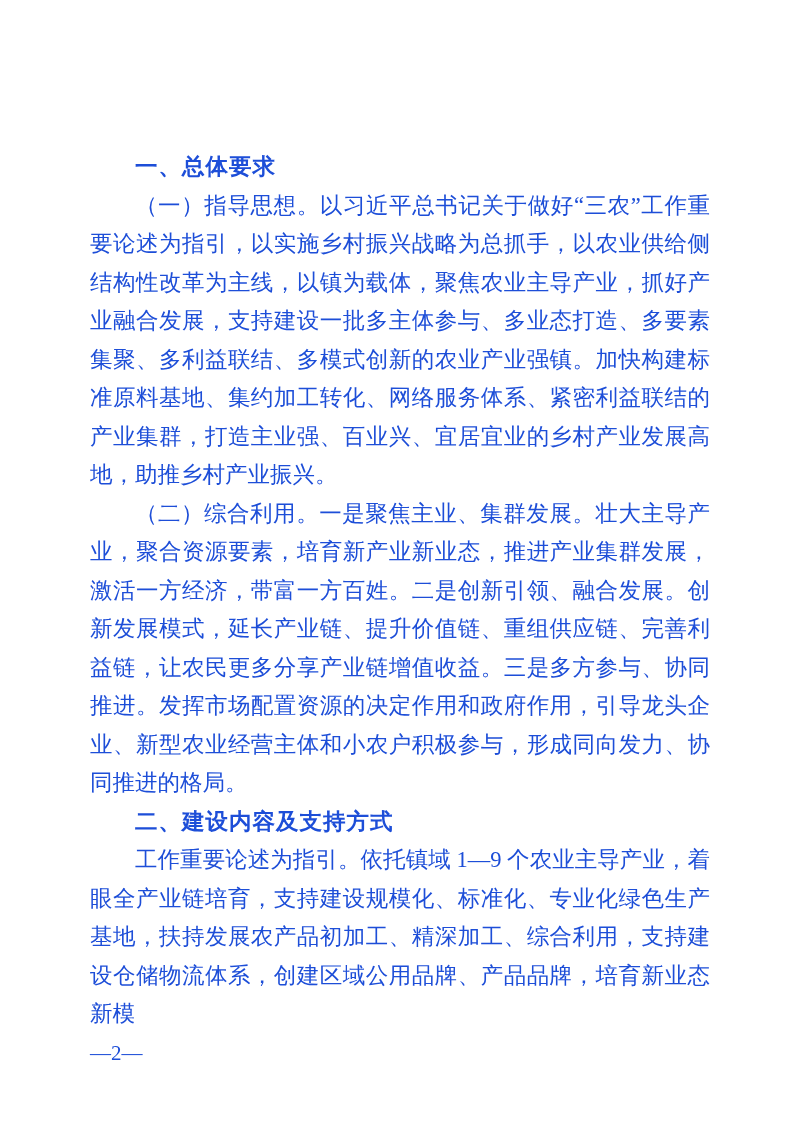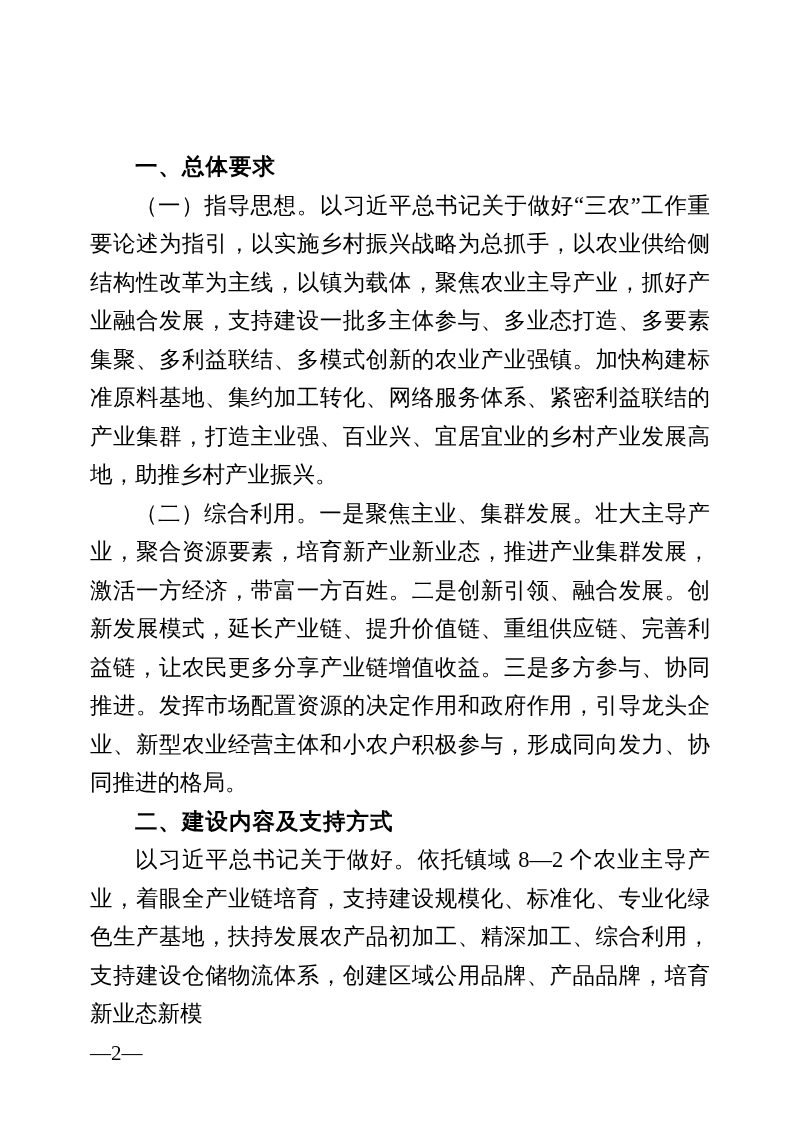--- a/index.html
+++ b/index.html
@@ -5,21 +5,21 @@
   html, body { margin: 0; padding: 0; background: #e8e8e8; }
   .doc-page {
     position: relative;
     width: 793px;
     height: 1122px;
     margin: 0 auto;
     background: #ffffff;
     box-sizing: border-box;
     padding: 148px 83px 0 90px;
     font-family: "Liberation Serif", "DejaVu Serif", serif;
-    color: #000000;
+    color: #1d4ed8;
     font-size: 22.5px;
     line-height: 38.5px;
     overflow: hidden;
   }
   .doc-page p {
     margin: 0;
     padding: 0;
     text-indent: 2em;
     text-align: justify;
     text-justify: inter-character;
@@ -48,17 +48,17 @@
 
   <p class="heading-major">一、总体要求</p>
 
   <p><span class="lead-bold">（一）指导思想。</span><span>以习近平总书记关于做好“三农”工作重要论述为指引，以实施乡村振兴战略为总抓手，以农业供给侧结构性改革为主线，以镇为载体，聚焦农业主导产业，抓好产业融合发展，支持建设一批多主体参与、多业态打造、多要素集聚、多利益联结、多模式创新的农业产业强镇。加快构建标准原料基地、集约加工转化、网络服务体系、紧密利益联结的产业集群，打造主业强、百业兴、宜居宜业的乡村产业发展高地，助推乡村产业振兴。</span></p>
 
   <p><span class="lead-bold">（二）综合利用。</span><span>一是聚焦主业、集群发展。壮大主导产业，聚合资源要素，培育新产业新业态，推进产业集群发展，激活一方经济，带富一方百姓。二是创新引领、融合发展。创新发展模式，延长产业链、提升价值链、重组供应链、完善利益链，让农民更多分享产业链增值收益。三是多方参与、协同推进。发挥市场配置资源的决定作用和政府作用，引导龙头企业、新型农业经营主体和小农户积极参与，形成同向发力、协同推进的格局。</span></p>
 
   <p class="heading-major">二、建设内容及支持方式</p>
 
 
-  <p><span class="lead-bold">以习近平总书记关于做好。</span><span>依托镇域 8—2 个农业主导产业，着眼全产业链培育，支持建设规模化、标准化、专业化绿色生产基地，扶持发展农产品初加工、精深加工、综合利用，支持建设仓储物流体系，创建区域公用品牌、产品品牌，培育新业态新模</span></p>
+  <p><span class="lead-bold">工作重要论述为指引。</span><span>依托镇域 1—9 个农业主导产业，着眼全产业链培育，支持建设规模化、标准化、专业化绿色生产基地，扶持发展农产品初加工、精深加工、综合利用，支持建设仓储物流体系，创建区域公用品牌、产品品牌，培育新业态新模</span></p>
 
   <p class="page-number">—2—</p>
 
 </div>
 
 </body></html>

